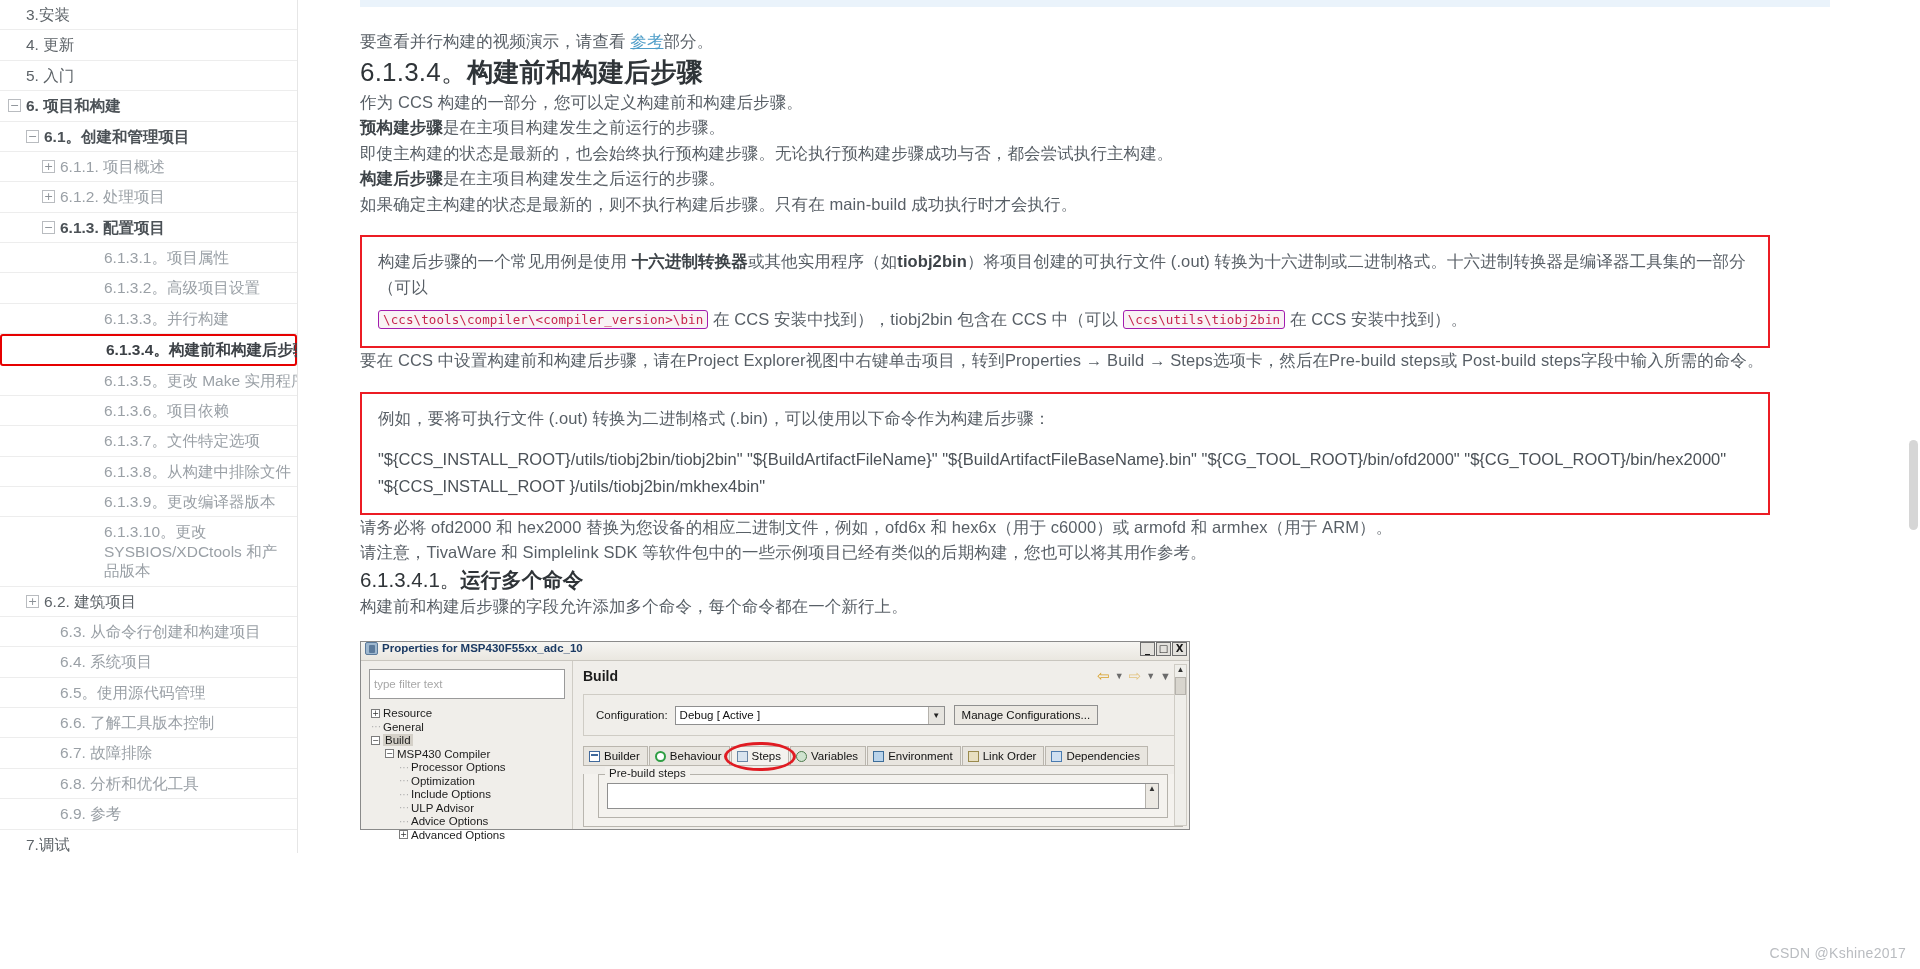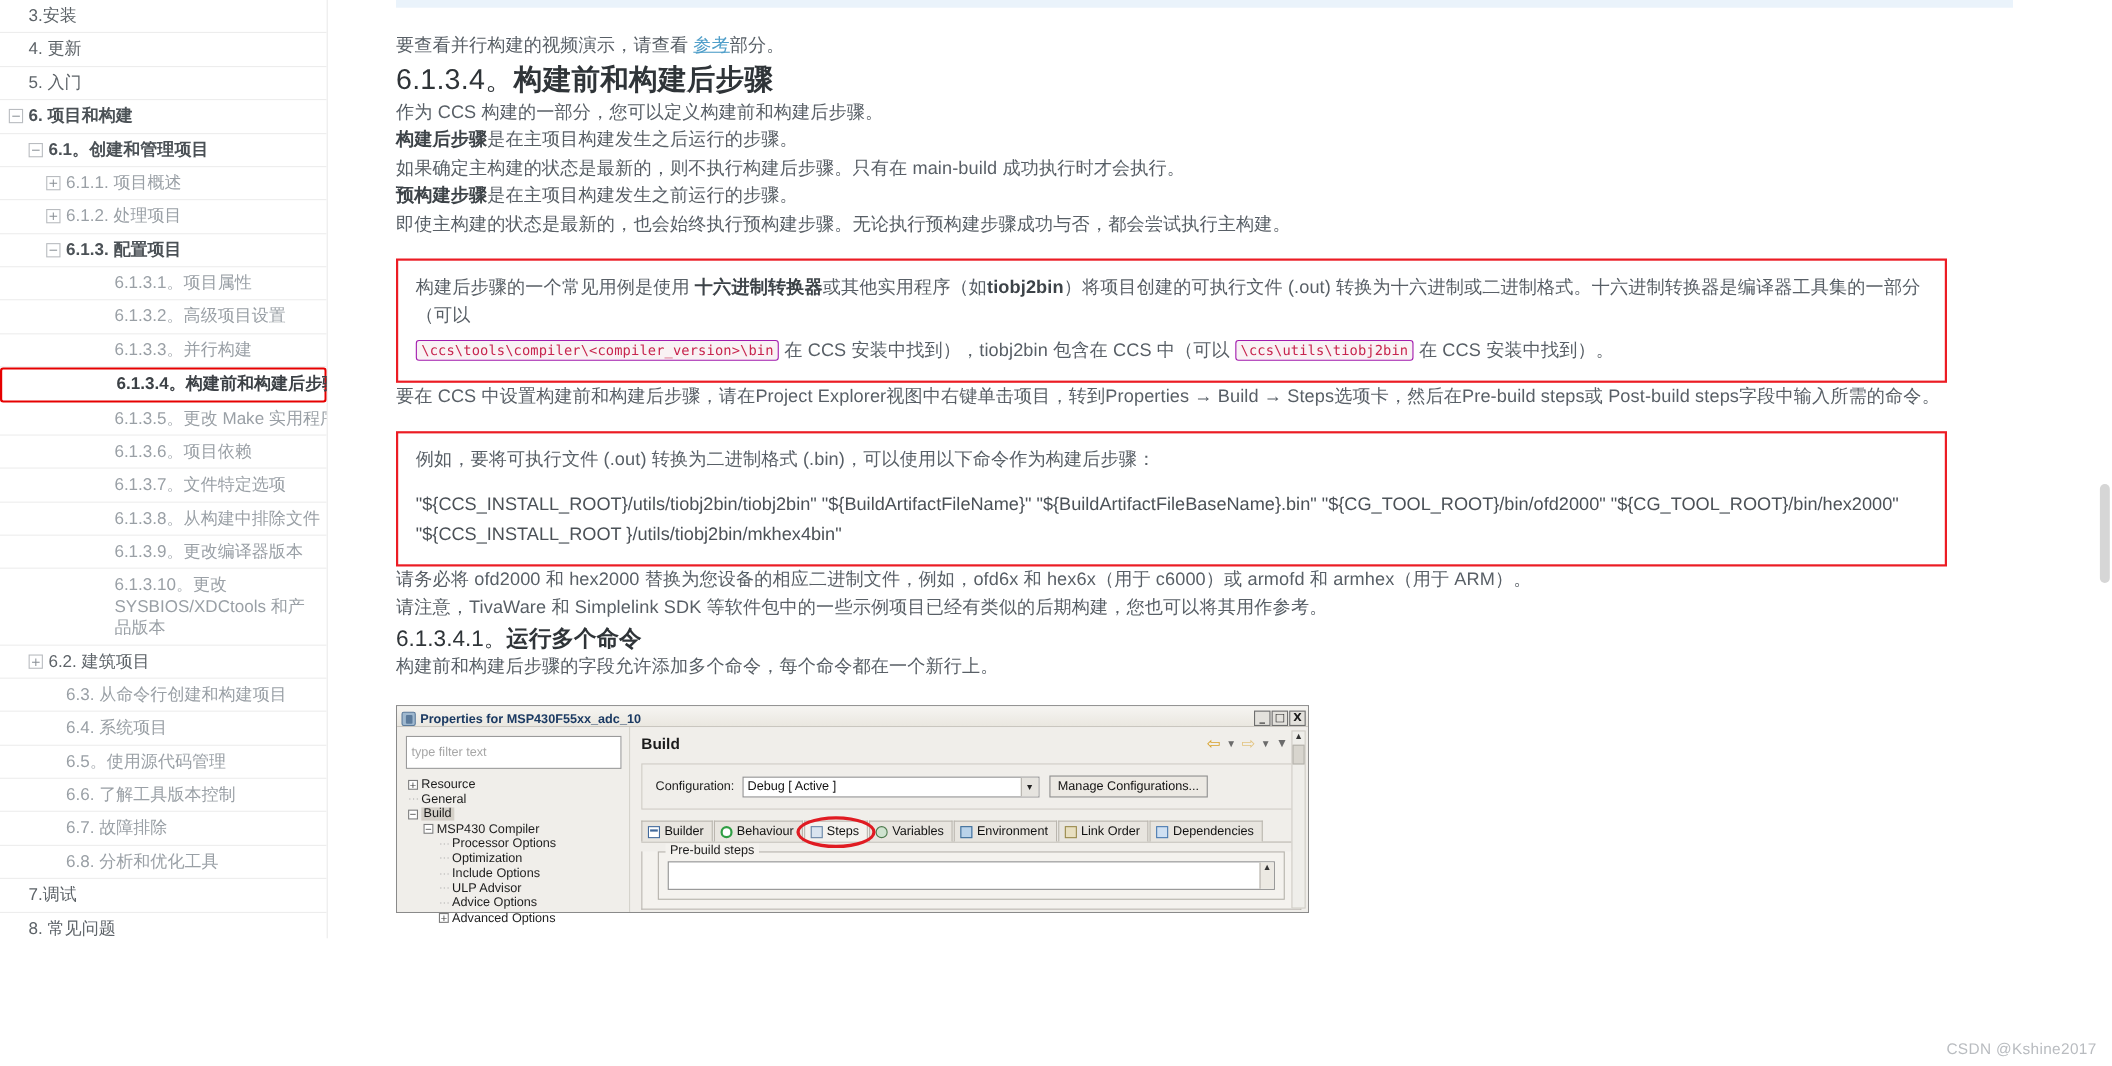--- a/index.html
+++ b/index.html
@@ -141,21 +141,21 @@
     width: 830px;
     border: 1px solid #8a8a8a;
     background: #f0eeea;
     font-family: "Liberation Sans", sans-serif;
     position: relative;
   }
   .dlg-title {
     height: 19px;
     background: linear-gradient(to bottom, #f6f5f2 0%, #eae7e0 100%);
     border-bottom: 1px solid #c9c6bf;
-    display: flex; align-items: flex-end;
+    display: flex; align-items: flex-start;
     padding: 0 2px 0 4px;
     font-size: 11.5px;
     font-weight: 700;
     color: #1b3a63;
   }
   .dlg-ico {
     width: 13px; height: 13px; margin-right: 4px;
     background: #9fb8cf;
     border: 1px solid #5b7a9b;
     border-radius: 2px;
@@ -381,20 +381,24 @@
         <span class="tlabel">6.6. 了解工具版本控制</span>
       </div>
       <div class="toc-item lvl3">
         <span class="exp none"></span>
         <span class="tlabel">6.7. 故障排除</span>
       </div>
       <div class="toc-item lvl3">
         <span class="exp none"></span>
         <span class="tlabel">6.8. 分析和优化工具</span>
       </div>
+      <div class="toc-item lvl3">
+        <span class="exp none"></span>
+        <span class="tlabel">6.9. 参考</span>
+      </div>
       <div class="toc-item lvl1 dark">
         <span class="exp none"></span>
         <span class="tlabel">7.调试</span>
       </div>
       <div class="toc-item lvl1 dark">
         <span class="exp none"></span>
         <span class="tlabel">8. 常见问题</span>
       </div>
       <div class="toc-item lvl1 dark">
         <span class="exp none"></span>
@@ -410,29 +414,29 @@
 
     <div class="top-band"></div>
 
     <div class="content">
 
       <p class="para" style="margin-top:22px"><span>要查看并行构建的视频演示，请查看 </span><a class="link" href="#">参考</a><span>部分。</span></p>
 
       <h2 class="sect mt-b"><span class="num">6.1.3.4。</span><span>构建前和构建后步骤</span></h2>
 
       <p class="para mt-c">作为 CCS 构建的一部分，您可以定义构建前和构建后步骤。</p>
+
+      <p class="para mt-c">
+        <b>预构建步骤</b><span>是在主项目构建发生之前运行的步骤。</span><br>
+        <span>即使主构建的状态是最新的，也会始终执行预构建步骤。无论执行预构建步骤成功与否，都会尝试执行主构建。</span>
+      </p>
 
       <p class="para mt-c">
         <b>构建后步骤</b><span>是在主项目构建发生之后运行的步骤。</span><br>
         <span>如果确定主构建的状态是最新的，则不执行构建后步骤。只有在 main-build 成功执行时才会执行。</span>
-      </p>
-
-      <p class="para mt-c">
-        <b>预构建步骤</b><span>是在主项目构建发生之前运行的步骤。</span><br>
-        <span>即使主构建的状态是最新的，也会始终执行预构建步骤。无论执行预构建步骤成功与否，都会尝试执行主构建。</span>
       </p>
 
       <div class="redbox" style="margin-top:18px">
         <p class="para"><span>构建后步骤的一个常见用例是使用 </span><b>十六进制转换器</b><span>或其他实用程序（如</span><b>tiobj2bin</b><span>）将项目创建的可执行文件 (.out) 转换为十六进制或二进制格式。十六进制转换器是编译器工具集的一部分（可以</span></p>
         <p class="para"><code class="inline">\ccs\tools\compiler\&lt;compiler_version&gt;\bin</code> <span>在 CCS 安装中找到），tiobj2bin 包含在 CCS 中（可以</span> <code class="inline">\ccs\utils\tiobj2bin</code> <span>在 CCS 安装中找到）。</span></p>
       </div>
 
       <p class="para mt-c">要在 CCS 中设置构建前和构建后步骤，请在Project Explorer视图中右键单击项目，转到Properties → Build → Steps选项卡，然后在Pre-build steps或 Post-build steps字段中输入所需的命令。</p>
 
       <div class="redbox" style="margin-top:18px">

